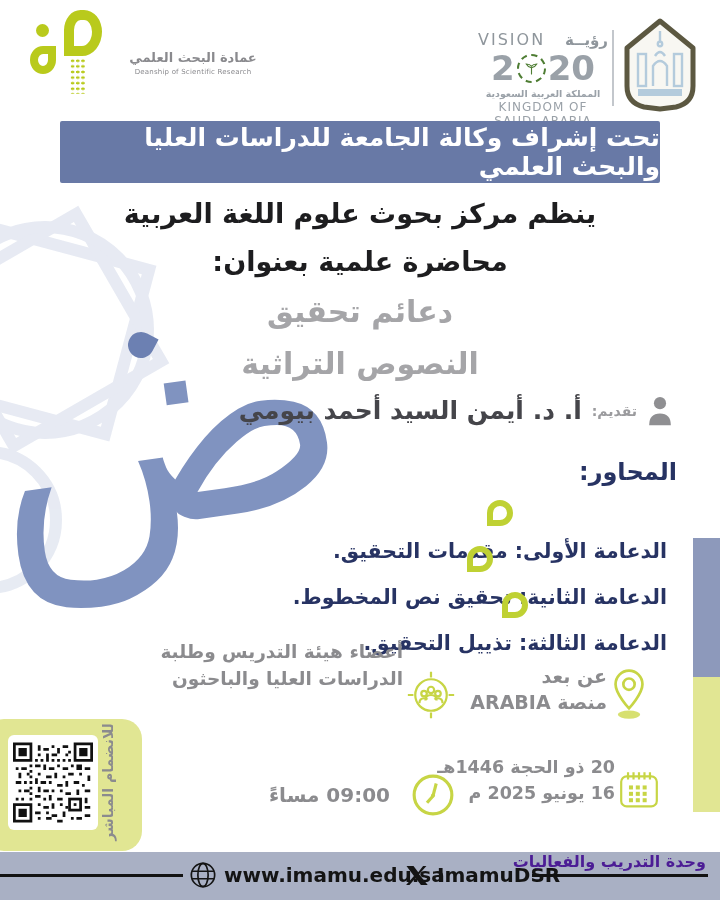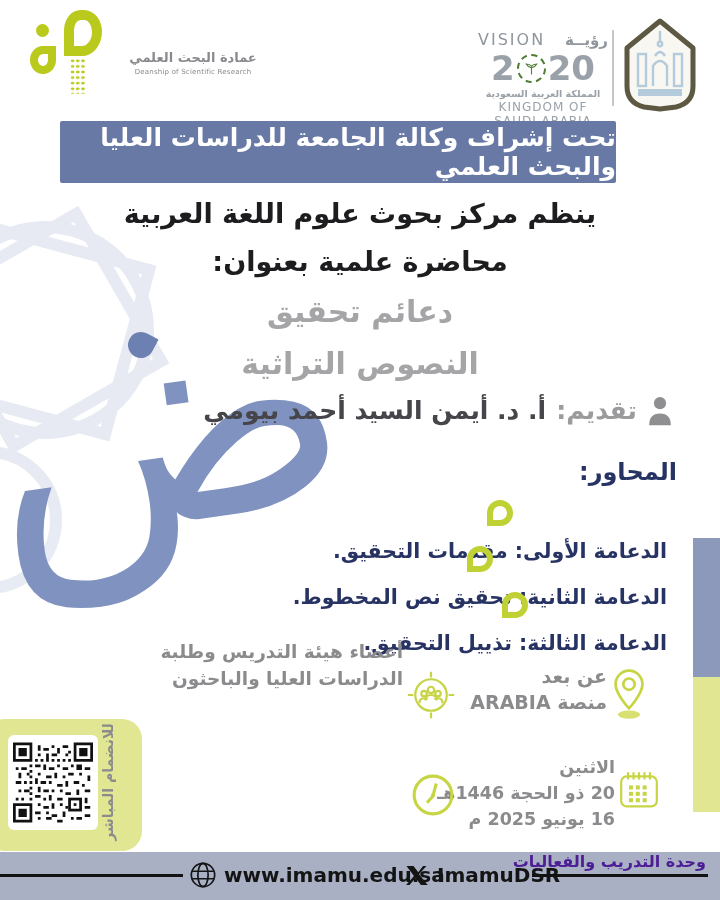--- a/index.html
+++ b/index.html
@@ -36,34 +36,34 @@
   .vision-year{display:flex;justify-content:center;align-items:center;gap:2px;
                font-size:34px;font-weight:bold;color:#9aa1a8;line-height:1;margin-top:2px;}
   .emblem{width:25px;height:25px;border:2px dashed #4e7d33;border-radius:50%;
           display:flex;align-items:center;justify-content:center;}
   .vision-country-ar{font-size:9.5px;font-weight:bold;margin-top:3px;}
   .vision-country-en{font-size:12px;letter-spacing:1px;margin-top:1px;text-align:center;}
   .header-divider{left:612px;top:30px;width:2px;height:76px;background:#c3c7cc;}
   .shield{left:622px;top:18px;width:76px;height:94px;}
 
   
-  .banner{left:60px;top:121px;width:556px;height:62px;background:#6879a6;
+  .banner{left:60px;top:121px;width:600px;height:62px;background:#6879a6;
           display:flex;align-items:center;justify-content:center;
           color:#fff;font-size:25px;font-weight:bold;direction:rtl;border-radius:2px;}
 
   
   .intro{left:0;top:190px;width:720px;text-align:center;direction:rtl;
          color:#1d1d1f;font-size:27px;font-weight:bold;line-height:48px;}
   .lecture-title{left:0;top:286px;width:720px;text-align:center;direction:rtl;
          color:#a5a5a8;font-size:30px;font-weight:bold;line-height:52px;}
 
   
   .presenter{right:47px;top:395px;display:flex;direction:rtl;align-items:center;gap:10px;}
   .presenter-icon{width:26px;height:31px;}
-  .presenter-label{font-size:25px;font-weight:bold;color:#9b9b9e;}
+  .presenter-label{font-size:14px;font-weight:bold;color:#9b9b9e;}
   .presenter-name{font-size:25px;font-weight:bold;color:#45454a;}
 
   
   .topics-heading{right:43px;top:458px;font-size:24px;font-weight:bold;color:#273363;direction:rtl;}
   .topic-row{display:flex;direction:rtl;align-items:center;gap:13px;right:53px;flex-direction:column;}
   .topic-row.r1{top:500px;} .topic-row.r2{top:546px;} .topic-row.r3{top:592px;}
   .d-bullet{width:14px;height:14px;border:6px solid #bfd133;border-radius:55% 55% 55% 0;flex:0 0 auto;}
   .topic-text{font-size:20.5px;font-weight:bold;color:#273363;white-space:nowrap;}
 
   
@@ -243,33 +243,33 @@
         <rect x="27" y="18" width="4.4" height="4.4"></rect>
       <rect x="12" y="25" width="4.4" height="4.4"></rect>
         <rect x="19.5" y="25" width="4.4" height="4.4"></rect>
         <rect x="27" y="25" width="4.4" height="4.4"></rect>
       <rect x="12" y="32" width="4.4" height="4.4"></rect>
         <rect x="19.5" y="32" width="4.4" height="4.4"></rect>
         <rect x="27" y="32" width="4.4" height="4.4"></rect>
     </g>
   </svg>
   <div class="abs det-text date-text">
-    <div>الاثنين</div>
     <div>20 ذو الحجة 1446هـ</div>
     <div>16 يونيو 2025 م</div>
   </div>
 
   <svg class="abs time-icon" viewBox="0 0 50 50">
     <g fill="none" stroke="#c7d545" stroke-width="3.4">
       <circle cx="25" cy="25" r="20.5"></circle>
       <path d="M25 26 28.5 12.5"></path>
       <path d="M25 26 18.5 33.5"></path>
     </g>
     <circle cx="25" cy="25.5" r="2.2" fill="#c7d545"></circle>
   </svg>
+  <div class="abs det-text time-text">09:00 مساءً</div>
 
   <div class="abs qr-card">
     <div class="qr-white">
       <svg viewBox="0 0 29 29">
         <g fill="#111">
           <path d="M0 0h7v7H0z M22 0h7v7h-7z M0 22h7v7H0z"></path>
         </g>
         <g fill="#fff">
           <path d="M1 1h5v5H1z M23 1h5v5h-5z M1 23h5v5H1z"></path>
         </g>

